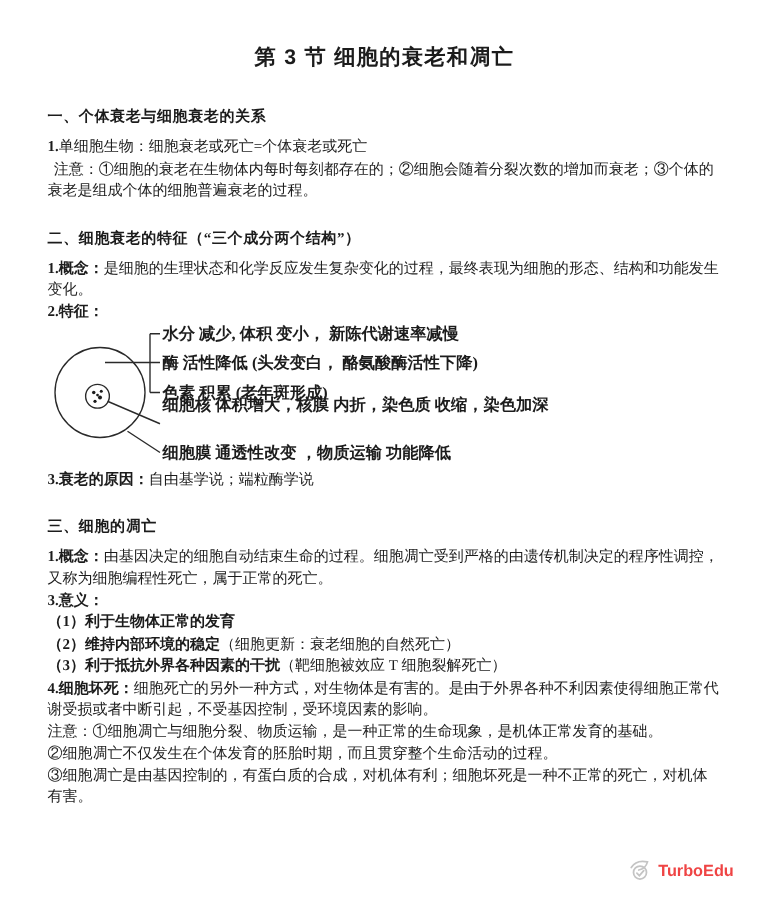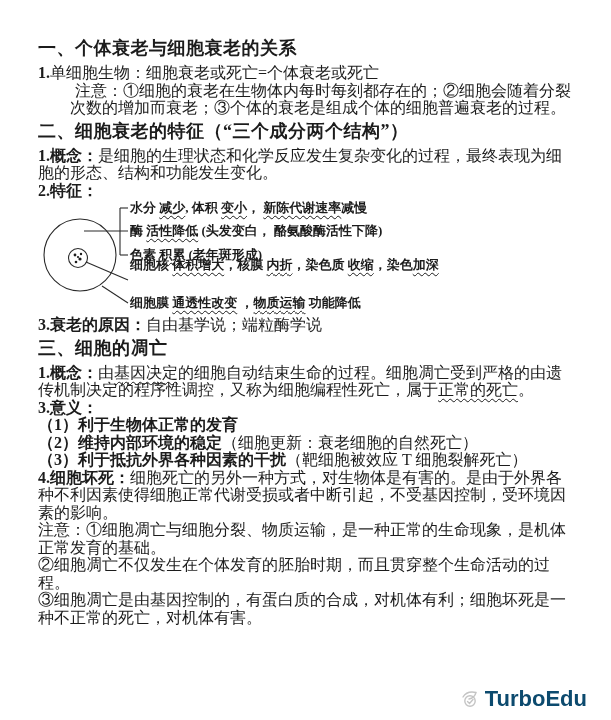--- a/index.html
+++ b/index.html
@@ -16,32 +16,31 @@
   .doc-title {
     text-align:center;
     font-family:"Liberation Sans","DejaVu Sans",sans-serif;
     font-size:17px;
     font-weight:bold;
     letter-spacing:1px;
     margin-bottom:27px;
   }
   .h-sec {
     font-family:Liberation Serif, serif;
-    font-size:18px;
+    font-size:12px;
     font-weight:bold;
     letter-spacing:0.5px;
     line-height:19px;
-    margin-top:5px;
+    margin-top:19px;
     margin-bottom:6px;
   }
-  .body-line { font-size:16px; line-height:17.5px; }
-  .note-line { text-indent:5px;margin-left:32px; }
+  .body-line { font-size:12px; line-height:17.5px; }
+  .note-line { text-indent:5px; }
   .b { font-weight:bold; }
   .wavy {
-    text-decoration:underline;
     text-decoration-style:wavy;
     text-decoration-thickness:1px;
     text-underline-offset:2.5px;
   }
 
   
   .diagram {
     position:relative;
     height:110px;
     margin:3px 0 4px 0;
@@ -61,31 +60,32 @@
   .dg-l4 { top:55px; }
   .dg-l5 { top:93px; }
 
   .watermark {
     position:absolute;
     right:24px;
     top:686px;
     display:flex;
     align-items:center;
     gap:5px;
-    color:#0c4a6e;
+    color:#ef4444;
     font-family:"Liberation Sans","DejaVu Sans",sans-serif;
-    font-size:22px;
+    font-size:13px;
     font-weight:bold;
   }
 </style>
 </head>
 <body>
 
 <div class="page">
 
+  <div class="doc-title">第 3 节 细胞的衰老和凋亡</div>
 
   <div class="h-sec">一、个体衰老与细胞衰老的关系</div>
   <p class="body-line"><span class="b">1.</span><span>单细胞生物：</span><span>细胞衰老或死亡=个体衰老或死亡</span></p>
   <p class="body-line note-line">注意：①细胞的衰老在生物体内每时每刻都存在的；②细胞会随着分裂次数的增加而衰老；③个体的衰老是组成个体的细胞普遍衰老的过程。</p>
 
   <div class="h-sec">二、细胞衰老的特征（“三个成分两个结构”）</div>
   <p class="body-line"><span class="b">1.概念：</span><span>是细胞的生理状态和化学反应发生复杂变化的过程，最终表现为细胞的形态、结构和功能发生变化。</span></p>
   <p class="body-line b">2.特征：</p>
 
   <div class="diagram">

